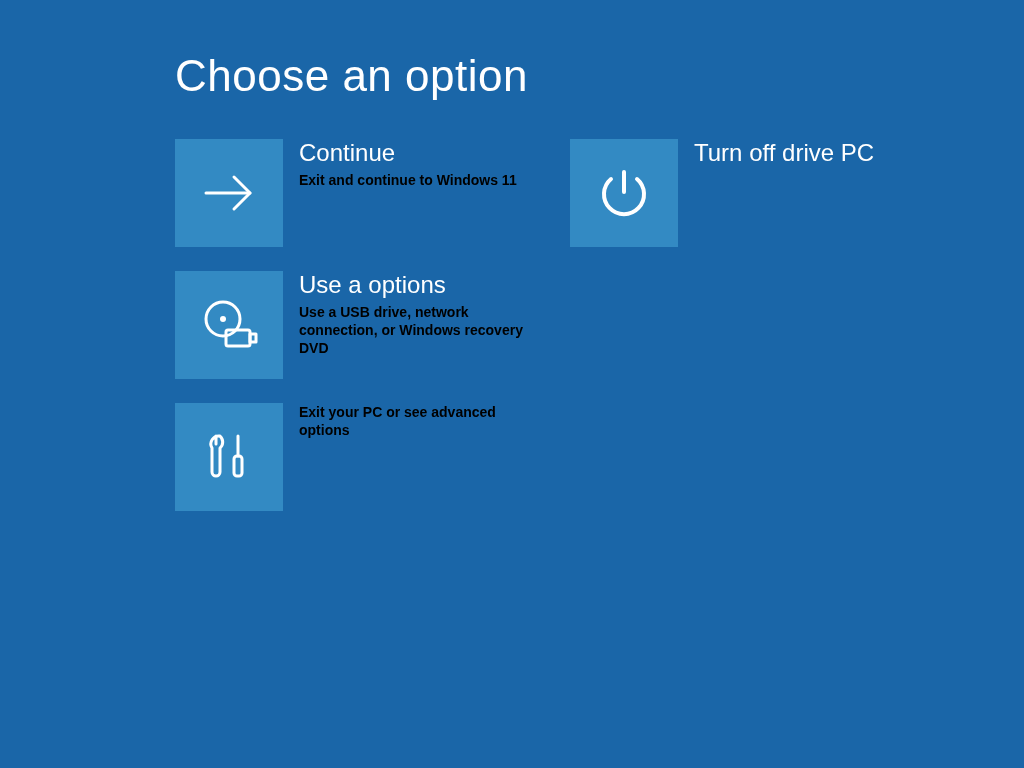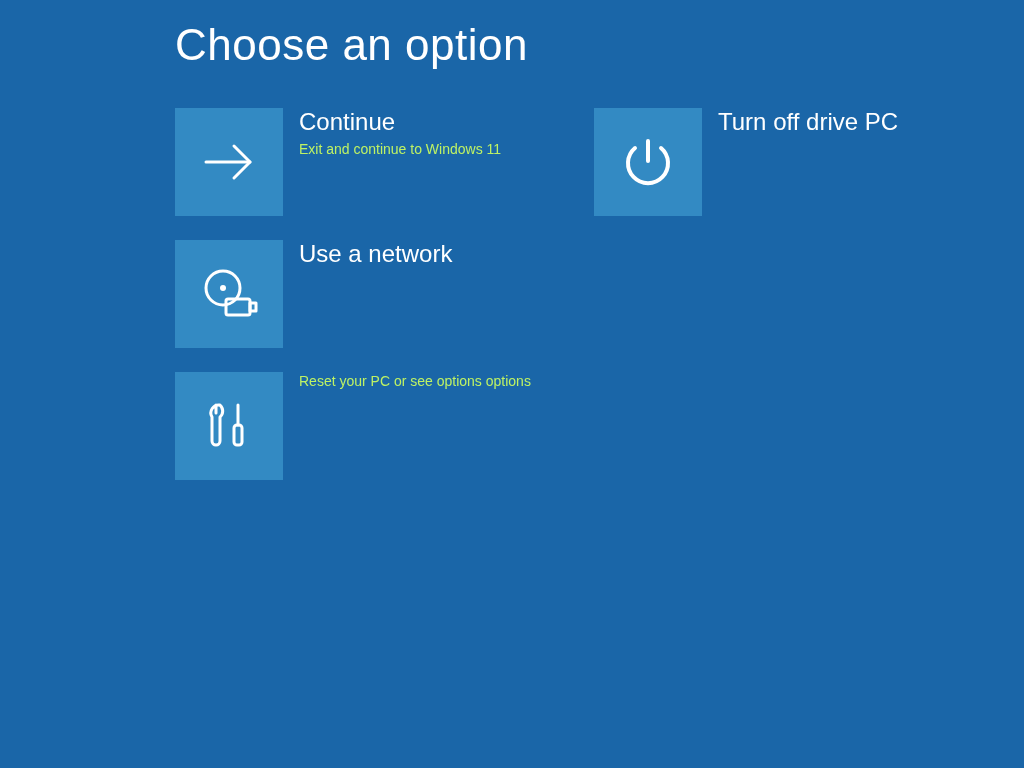--- a/index.html
+++ b/index.html
@@ -4,31 +4,30 @@
   <style>
     * { margin: 0; padding: 0; box-sizing: border-box; }
     html, body { width: 1024px; height: 768px; overflow: hidden; }
     body {
       background: #1a66a8;
       font-family: "Segoe UI Light", "Segoe UI", Arial, sans-serif;
       color: #ffffff;
       -webkit-font-smoothing: antialiased;
     }
     .container {
-      padding: 20px 0 0 175px;
+      padding: 51px 0 0 175px;
     }
     .page-title {
       font-size: 44px;
       font-weight: 300;
       letter-spacing: 0.5px;
       margin-bottom: 38px;
     }
     .columns {
       display: flex;
-      gap: 24px;
     }
     .col {
       display: flex;
       flex-direction: column;
       gap: 24px;
       width: 395px;
     }
     .tile {
       display: flex;
       align-items: flex-start;
@@ -48,23 +47,23 @@
       max-width: 260px;
     }
     .tile-title {
       font-size: 24px;
       font-weight: 300;
       line-height: 1.15;
       margin-bottom: 4px;
     }
     .tile-desc {
       font-size: 14px;
-      font-weight: 400;
+      font-weight: 700;
       line-height: 1.3;
-      color: #bef264;
+      color: #000000;
     }
     svg { display: block; }
   </style>
 </head>
 <body>
 
 <div class="container">
   <h1 class="page-title">Choose an option</h1>
 
   <div class="columns">
@@ -87,36 +86,37 @@
       <div class="tile">
         <div class="tile-icon">
           <svg width="66" height="66" viewBox="0 0 66 66" fill="none" stroke="#ffffff" stroke-width="3" stroke-linecap="round" stroke-linejoin="round">
             <circle cx="27" cy="27" r="17"></circle>
             <circle cx="27" cy="27" r="3" fill="#ffffff" stroke="none"></circle>
             <rect x="30" y="38" width="24" height="16" rx="2"></rect>
             <rect x="54" y="42" width="6" height="8"></rect>
           </svg>
         </div>
         <div class="tile-text">
-          <div class="tile-title">Use a network</div>
+          <div class="tile-title">Use a options</div>
+          <div class="tile-desc">Use a USB drive, network connection, or Windows recovery DVD</div>
         </div>
       </div>
 
       <div class="tile">
         <div class="tile-icon">
           <svg width="62" height="62" viewBox="0 0 62 62" fill="none" stroke="#ffffff" stroke-width="3" stroke-linecap="round" stroke-linejoin="round">
 
             <path d="M22 10 a8 8 0 0 0 -8 12 l0 24 a4 4 0 0 0 8 0 l0 -24 a8 8 0 0 0 0 -12 z M18 10 l0 8"></path>
 
             <line x1="40" y1="10" x2="40" y2="30"></line>
             <rect x="36" y="30" width="8" height="20" rx="3"></rect>
           </svg>
         </div>
         <div class="tile-text">
-          <div class="tile-desc">Reset your PC or see options options</div>
+          <div class="tile-desc">Exit your PC or see advanced options</div>
         </div>
       </div>
 
     </div>
 
     <div class="col">
 
       <div class="tile">
         <div class="tile-icon">
           <svg width="62" height="62" viewBox="0 0 62 62" fill="none" stroke="#ffffff" stroke-width="4" stroke-linecap="round" stroke-linejoin="round">

